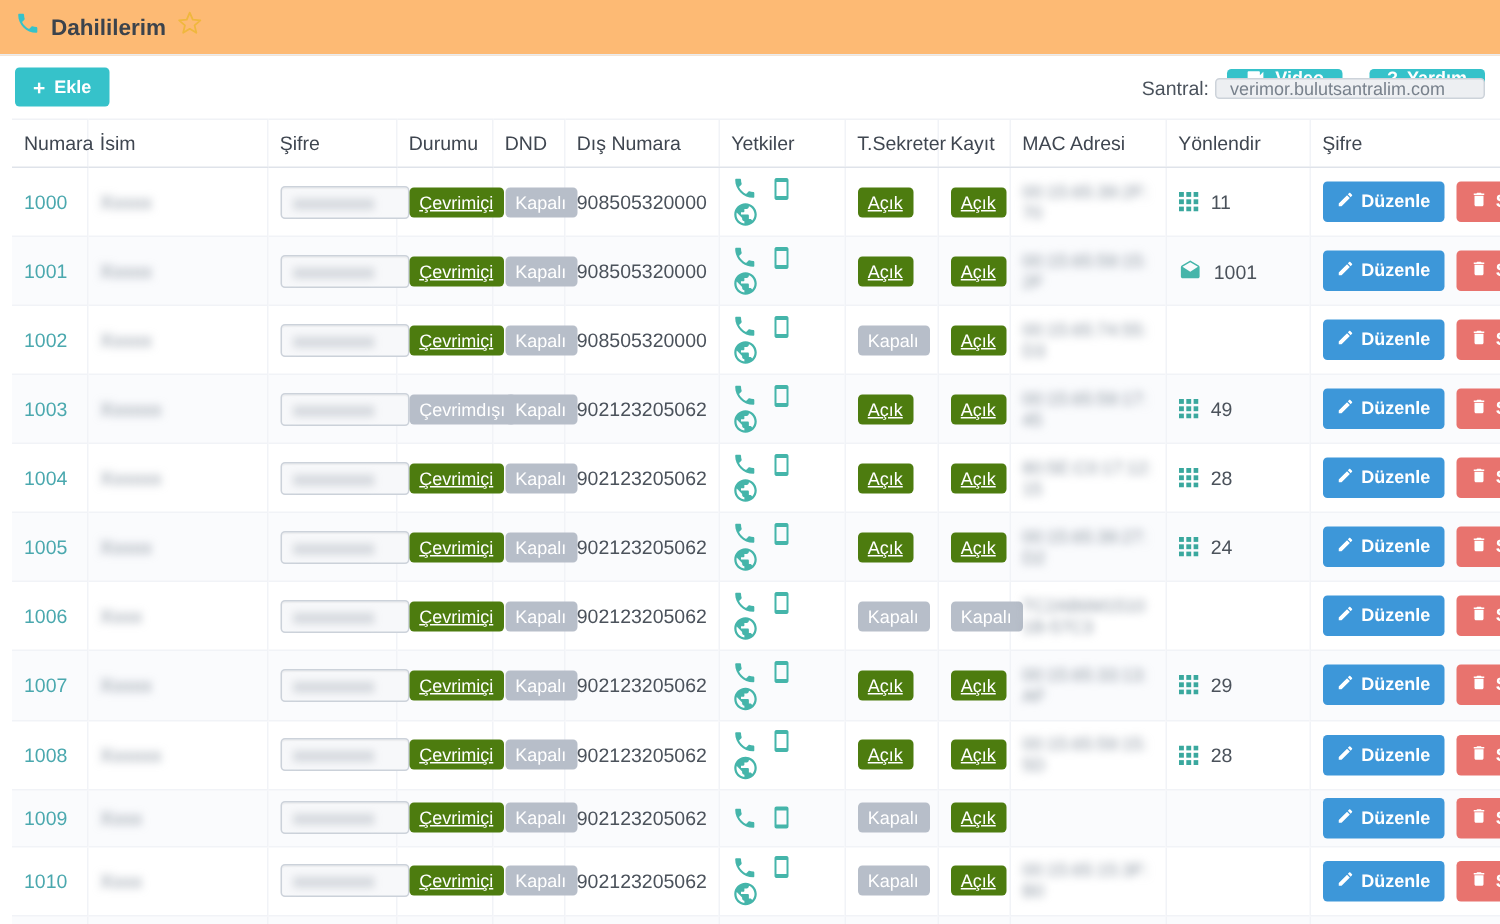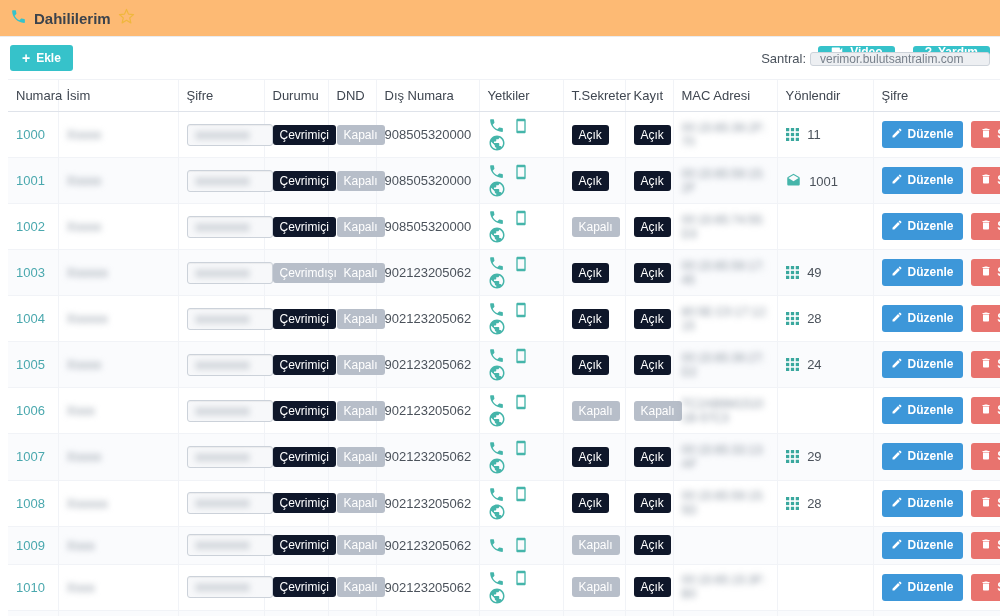--- a/index.html
+++ b/index.html
@@ -46,21 +46,21 @@
   .redacted { filter:blur(3px); color:#8d97a3; user-select:none; }
   .pwd-box {
     display:inline-block; min-width:86px; border:1px solid #ccd2da; background:#f7f8fa;
     border-radius:3px; padding:3px 8px; font-size:12px; line-height:14px;
     box-shadow:inset 0 1px 1px rgba(0,0,0,.05);
   }
   .badge {
     display:inline-block; padding:3px 7px; border-radius:3px;
     font-size:12px; color:#fff; white-space:nowrap;
   }
-  .badge.on  { background:#0f172a; }
+  .badge.on  { background:#4d7c0f;text-decoration:underline; }
   .badge.off { background:#b7bec9; }
   .perm-cell svg { vertical-align:middle; margin-right:5px; }
   .mac-cell span { font-size:12px; display:inline-block; max-width:88px; word-break:break-all; line-height:14px; }
   .fwd-cell { white-space:nowrap; }
   .fwd-cell svg { vertical-align:-2px; margin-right:5px; }
   .actions-cell { white-space:nowrap; }
   .btn-action {
     border:none; border-radius:3px; color:#fff; font-size:12px; font-weight:bold;
     padding:6px 9px; cursor:pointer; display:inline-flex; align-items:flex-start; gap:5px;
     font-family:inherit;

